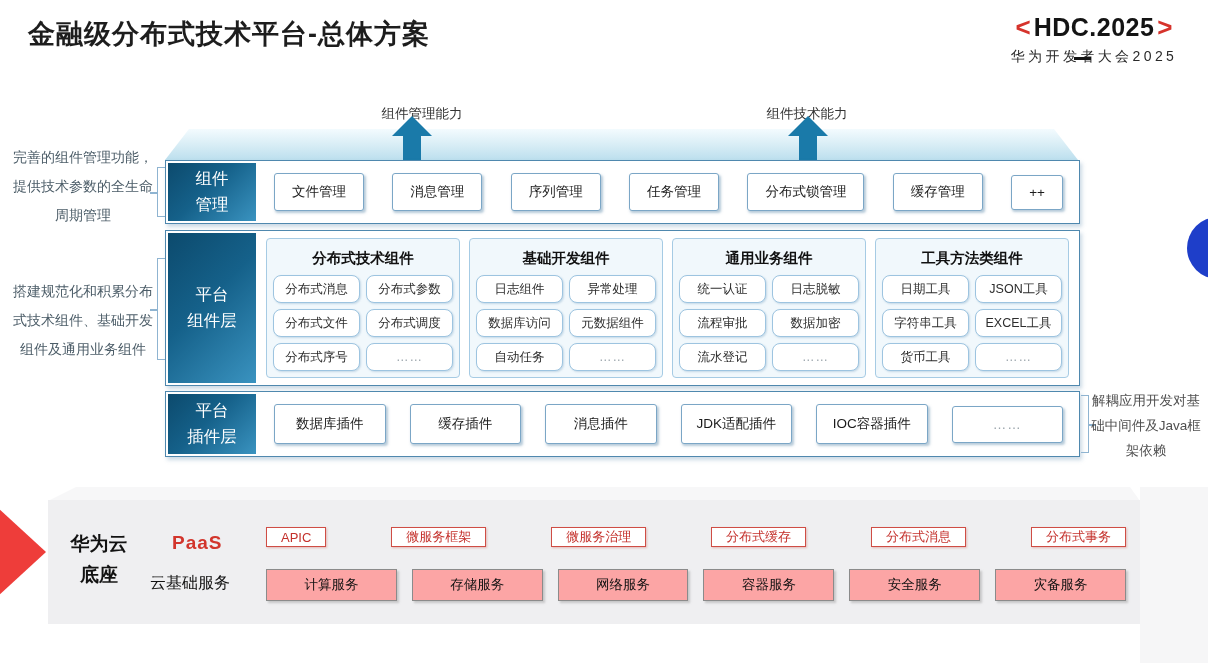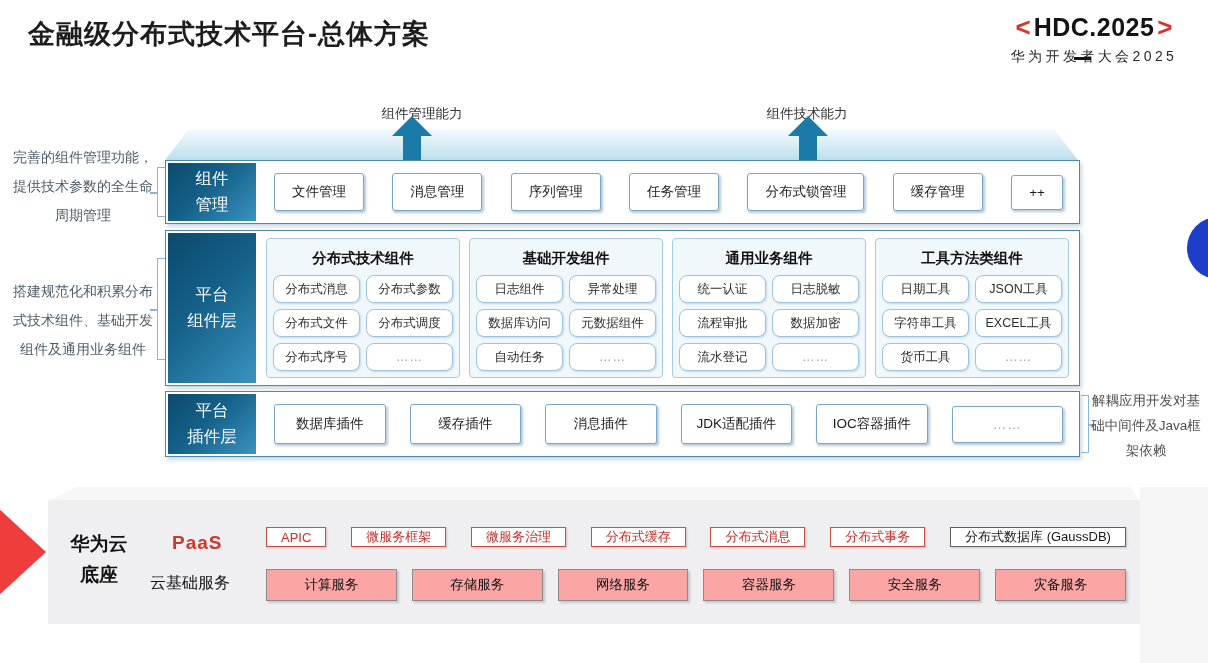--- a/index.html
+++ b/index.html
@@ -222,21 +222,20 @@
 
   <div class="paas-label">PaaS</div>
   <div class="paas-row">
 
   <div class="paas-item v-red">APIC</div>
       <div class="paas-item v-red">微服务框架</div>
       <div class="paas-item v-red">微服务治理</div>
       <div class="paas-item v-red">分布式缓存</div>
       <div class="paas-item v-red">分布式消息</div>
       <div class="paas-item v-red">分布式事务</div>
-      <div class="paas-item v-plain">分布式数据库 (GaussDB)</div>
     </div>
 
   <div class="cloud-label">云基础服务</div>
   <div class="cloud-row">
 
   <div class="cloud-item">计算服务</div>
       <div class="cloud-item">存储服务</div>
       <div class="cloud-item">网络服务</div>
       <div class="cloud-item">容器服务</div>
       <div class="cloud-item">安全服务</div>

